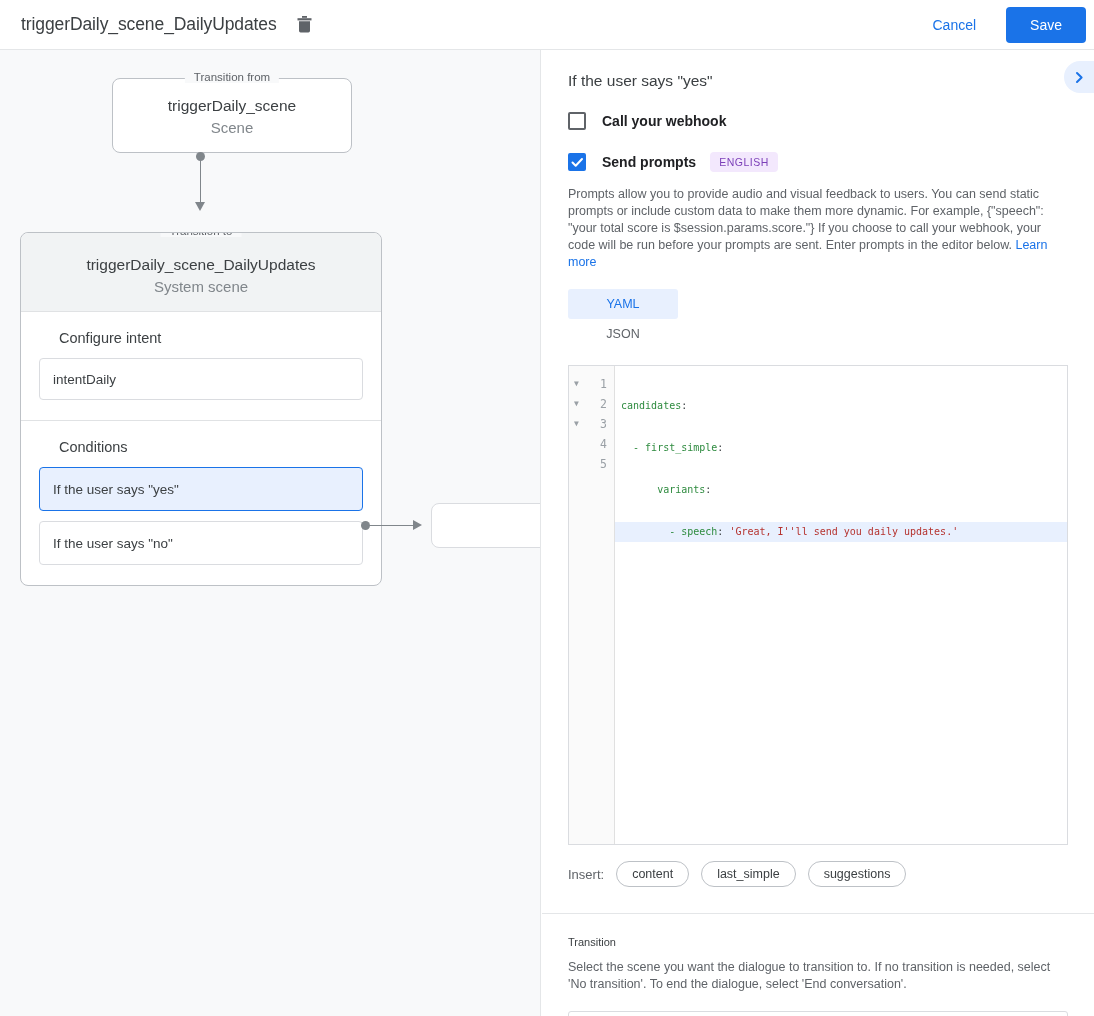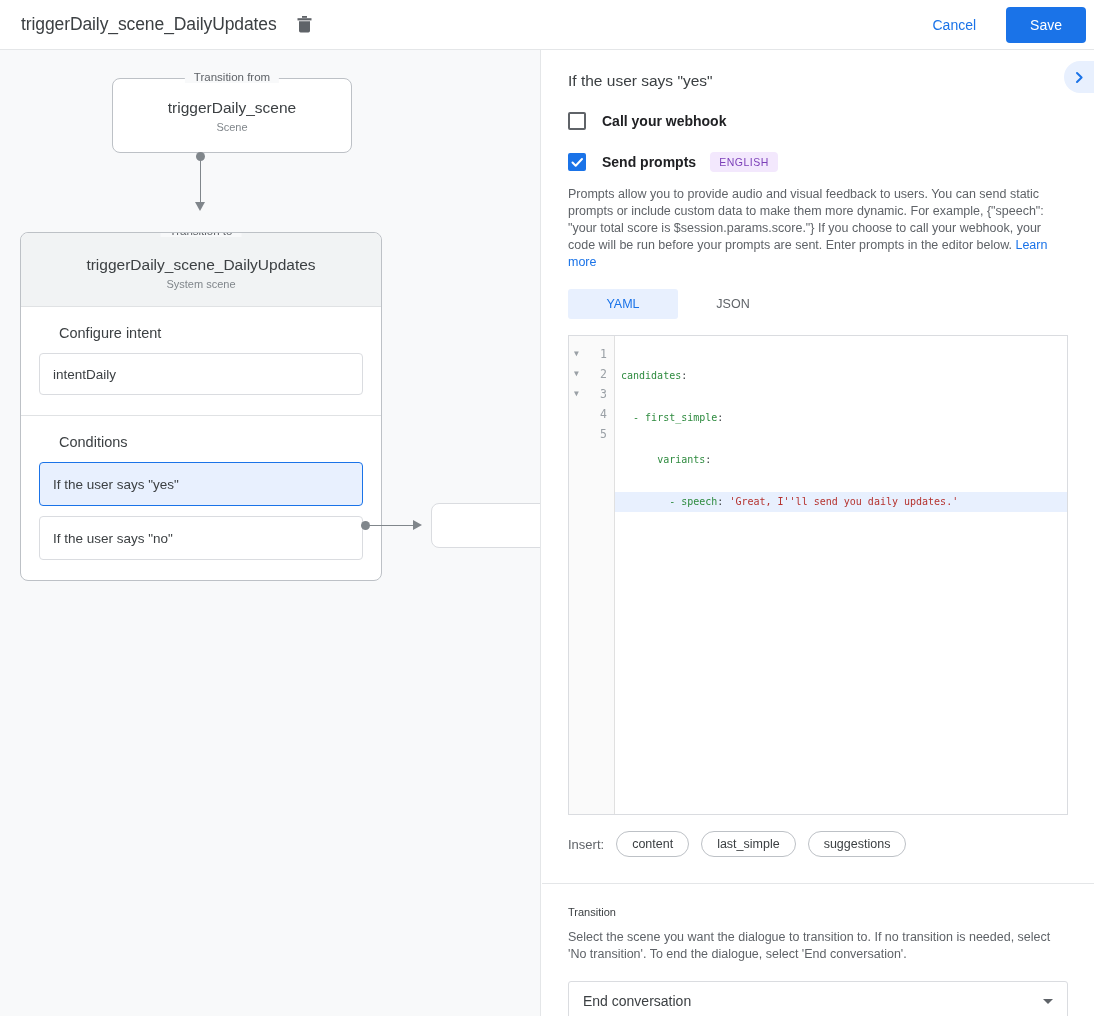--- a/index.html
+++ b/index.html
@@ -97,21 +97,21 @@
     width: 240px; height: 75px;
     display: flex; flex-direction: column;
     align-items: center; justify-content: center; margin-left: 32px;
   }
   .node-title {
     font-size: 15.5px;
     color: #3c4043;
     line-height: 20px;
   }
   .node-sub {
-    font-size: 11px;
+    font-size: 15px;
     color: #80868b;
     margin-top: 3px;
   }
 
   
   .conn-dot {
     position: absolute;
     left: 196px; top: 102px;
     width: 9px; height: 9px;
     border-radius: 50%;
@@ -283,21 +283,21 @@
   }
   .helper-text {
     font-size: 12.5px;
     line-height: 17px;
     color: #5f6368;
     margin: -8px 0 18px 0;
   }
   .link { color: #1a73e8; cursor: pointer; text-decoration: none; }
 
   
-  .tabs { display: flex; margin-bottom: 16px; }
+  .tabs { display: flex; margin-bottom: 16px; flex-direction: column; }
   .tab {
     width: 110px; height: 30px;
     display: flex; align-items: center; justify-content: center;
     font-size: 12.5px;
     color: #5f6368;
     cursor: pointer;
     border-radius: 3px;
   }
   .tab.active {
     background: #e8f0fe;

